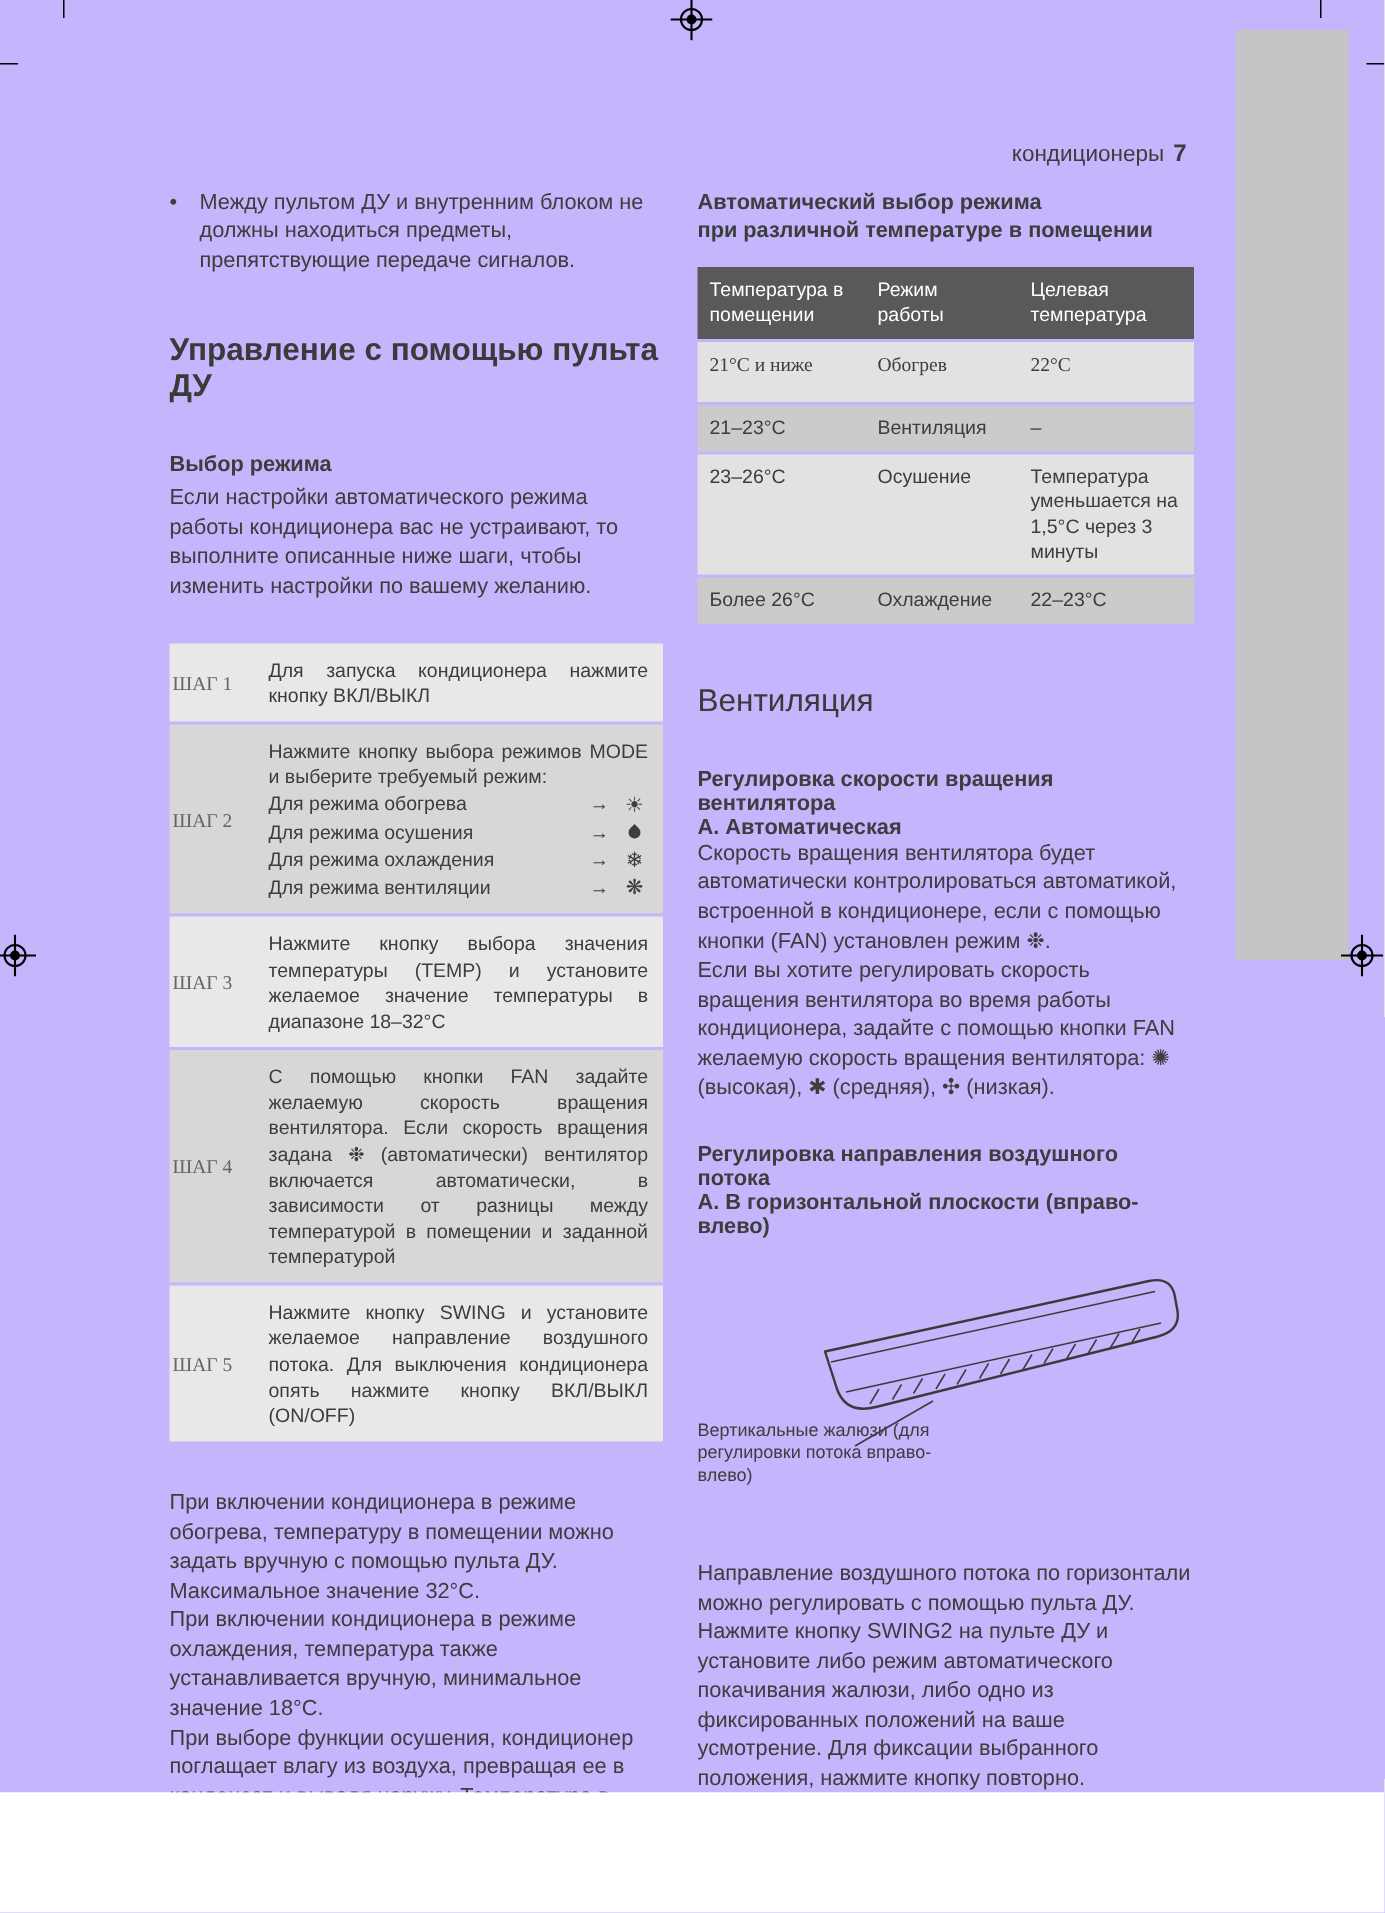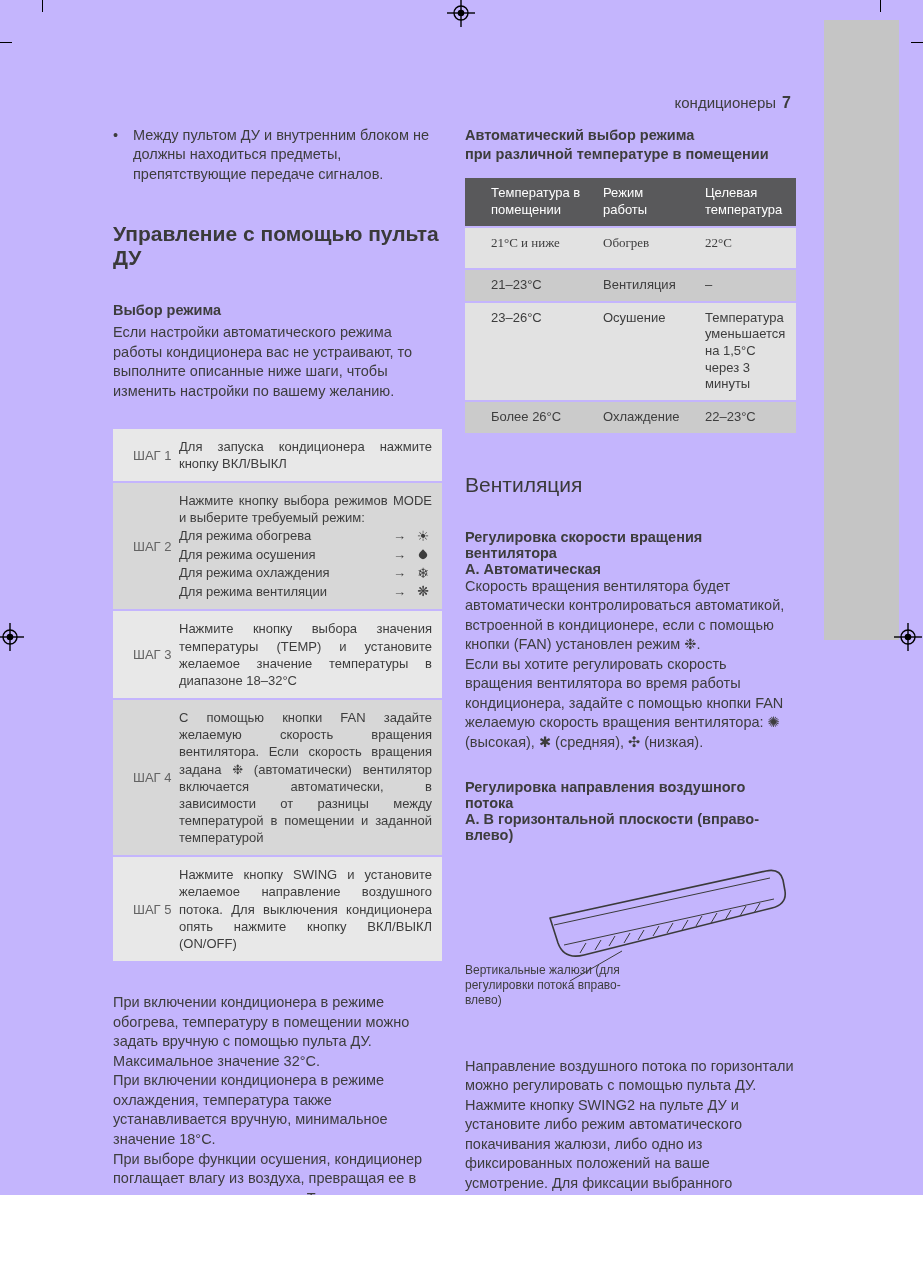--- a/index.html
+++ b/index.html
@@ -27,34 +27,34 @@
   
   .bullet { display:flex; font-size:14.5px; line-height:1.34; }
   .bullet-dot { flex:0 0 20px; }
   .section-title { font-size:21px; font-weight:700; color:#3a3a3a; margin:38px 0 0 0; }
   .sub-bold { font-weight:700; font-size:14.5px; margin-top:32px; }
   .intro { margin-top:5px; font-size:14.5px; line-height:1.34; }
   .steps { margin-top:28px; }
   .step-row { display:flex; margin-bottom:2px; font-size:13px; line-height:1.32; }
   .step-row.light { background:#e8e8e8; }
   .step-row.dark  { background:#d7d7d7; }
-  .step-label { flex:0 0 64px; padding-left:20px; color:#636363; align-self:center; }
+  .step-label { flex:0 0 64px; padding-left:2px; color:#636363; align-self:center;font-family:Liberation Serif, serif; }
   .step-body { flex:1; padding:9px 10px 9px 2px; text-align:justify; }
   .mode-line { display:flex; align-items:center; text-align:left; }
   .mode-arrow { margin-left:auto; padding:0 8px; }
   .mode-icon { flex:0 0 18px; text-align:center; font-size:14px; }
   .droplet-shape { display:inline-block; width:8px; height:8px; background:#3d3d3d;
                    border-radius:0 50% 50% 50%; transform:rotate(45deg); }
   .paras { margin-top:32px; font-size:14.5px; line-height:1.35; }
   .paras p { margin:0; }
   
   .rc-heading { font-weight:700; font-size:14.5px; line-height:1.32; }
   .rc-heading span { display:block; }
   .rt { margin-top:14px; font-size:13px; line-height:1.28; }
-  .rt-row { display:grid; grid-template-columns:112px 102px 1fr; margin-bottom:2px;padding-left:18px; }
+  .rt-row { display:grid; grid-template-columns:112px 102px 1fr; margin-bottom:2px; }
   .rt-row.header { background:#59595b; color:#ffffff; }
   .rt-row.light  { background:#e2e2e2; }
   .rt-row.dark   { background:#cbcbcb; }
   .rt-cell { padding:7px 8px; }
   .rt-row.r1 .rt-cell { padding-bottom:17px;font-family:Liberation Serif, serif; }
   .section-title2 { font-size:21px; font-weight:400; color:#3a3a3a; margin-top:40px; }
   .fan-head { font-weight:700; font-size:14.5px; margin-top:32px; }
   .bold-line { font-weight:700; font-size:14.5px; }
   .body-text { font-size:14.5px; line-height:1.35; }
   .airflow-block { margin-top:26px; }

